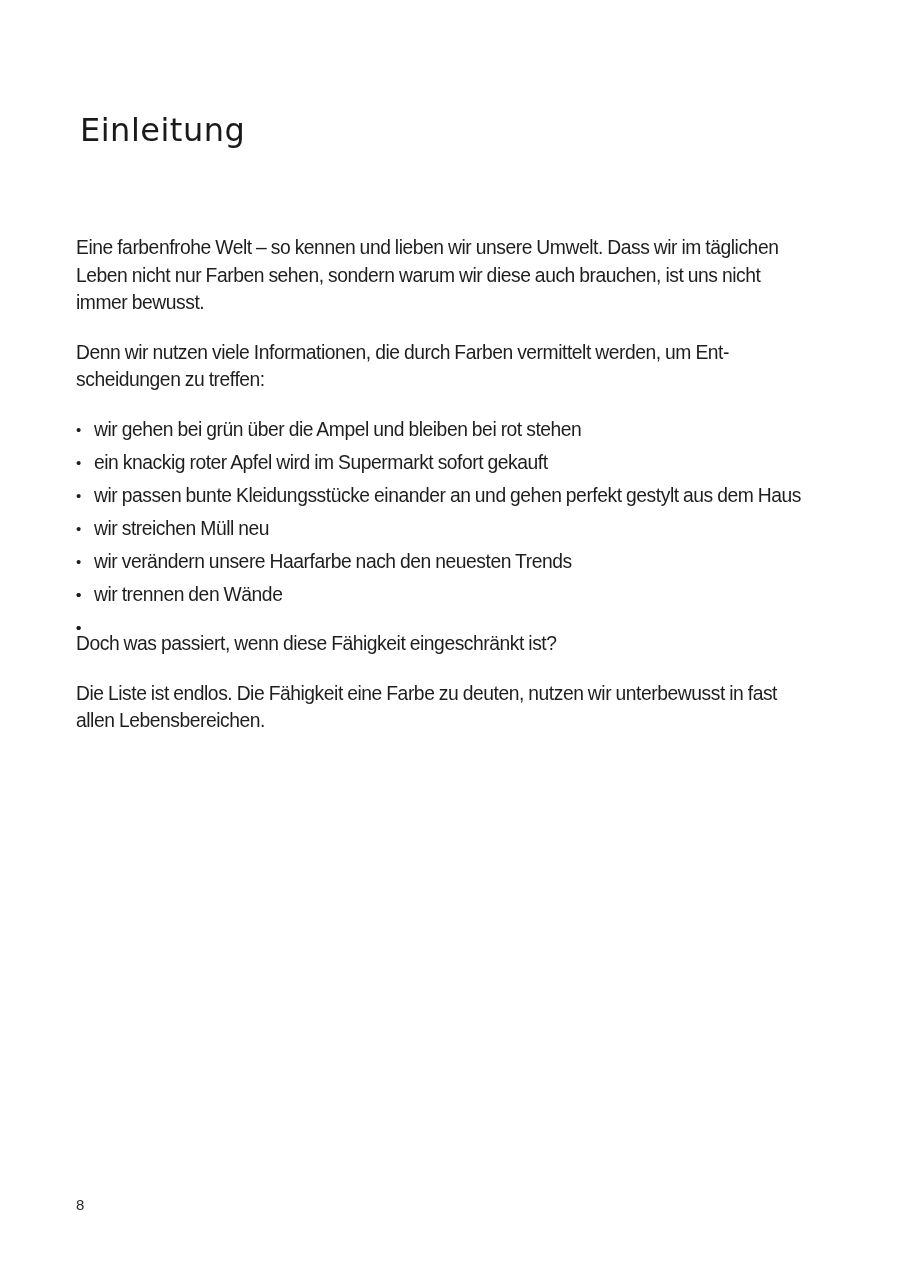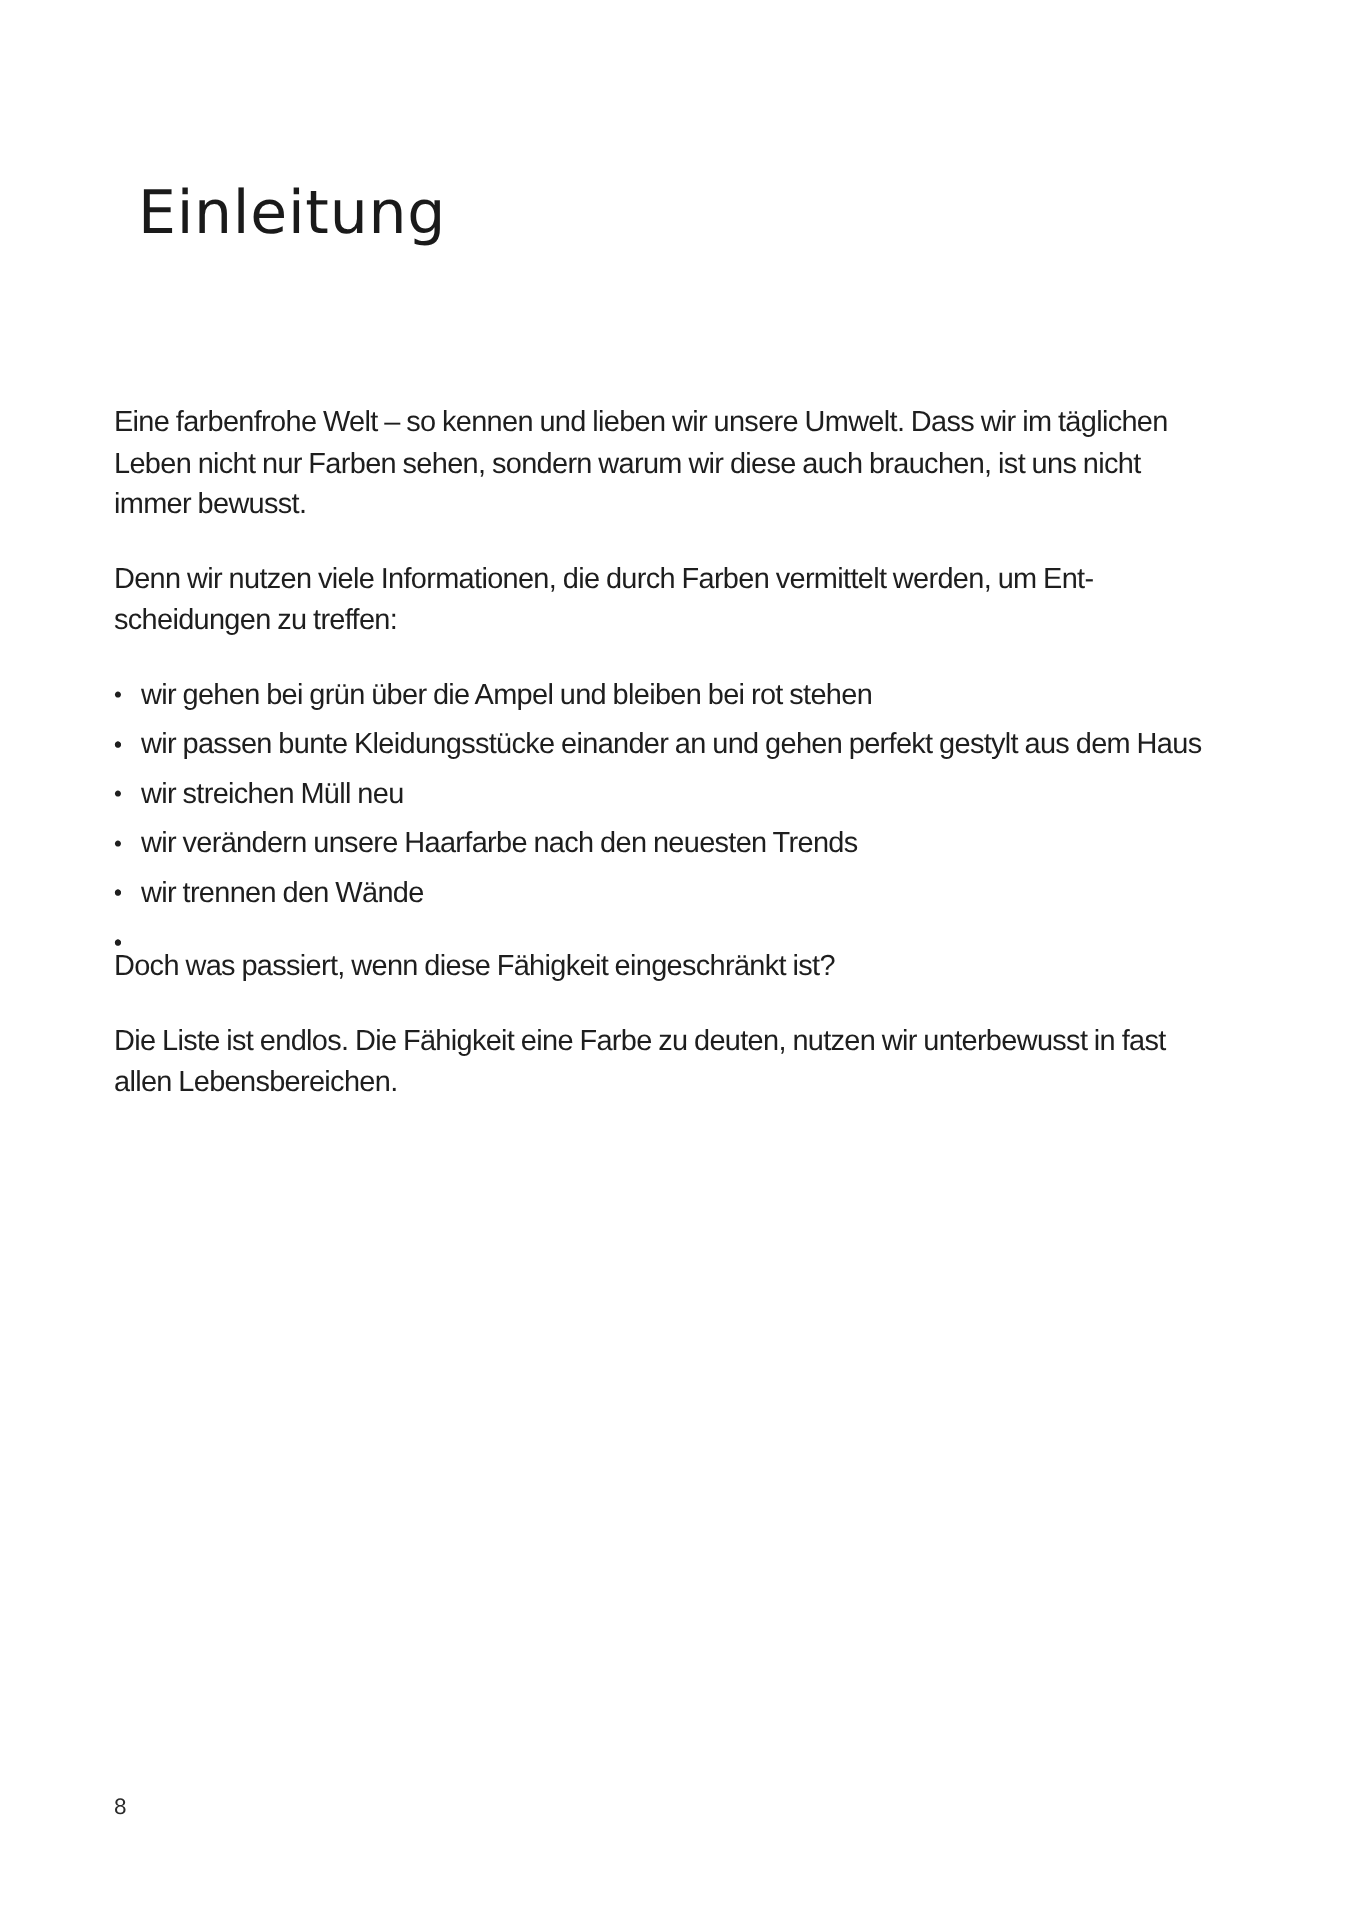--- a/index.html
+++ b/index.html
@@ -12,38 +12,37 @@
       height: 1275px;
       position: relative;
       overflow: hidden;
       color: #1e1e1e;
       font-family: "Liberation Sans", sans-serif;
     }
     .page-title {
       position: absolute;
       left: 76px;
       top: 100px;
-      margin: 16px;
+      margin: 4px;
       font-family: "DejaVu Sans", sans-serif;
       font-weight: normal;
-      font-size: 40px;
+      font-size: 32px;
       letter-spacing: 0.5px;
       line-height: 52px;
       color: #1a1a1a;
     }
     .content {
       position: absolute;
       left: 76px;
       top: 234px;
       width: 735px;
       font-size: 19.3px;
       line-height: 27.5px;
       letter-spacing: -0.45px;
       word-spacing: -0.5px;
-      margin-top: 34px;
     }
     .content p {
       margin: 0 0 22px 0;
     }
     .content ul {
       list-style: none;
       margin: 0 0 22px 0;
       padding: 0;
     }
     .content li {
@@ -69,21 +68,21 @@
 <body>
 
 <h1 class="page-title">Einleitung</h1>
 
 <div class="content">
   <p>Eine farbenfrohe Welt – so kennen und lieben wir unsere Umwelt. Dass wir im täg­lichen Leben nicht nur Farben sehen, sondern warum wir diese auch brauchen, ist uns nicht immer bewusst.</p>
   <p>Denn wir nutzen viele Informationen, die durch Farben vermittelt werden, um Ent­scheidungen zu treffen:</p>
 
   <ul>
     <li><span class="bullet">•</span><span>wir gehen bei grün über die Ampel und bleiben bei rot stehen</span></li>
-    <li><span class="bullet">•</span></li>
+    <li><span class="bullet">•</span><span>ein knackig roter Apfel wird im Supermarkt sofort gekauft</span></li>
     <li><span class="bullet">•</span><span>wir passen bunte Kleidungsstücke einander an und gehen perfekt gestylt aus dem Haus</span></li>
     <li><span class="bullet">•</span><span>wir streichen Müll neu</span></li>
     <li><span class="bullet">•</span><span>wir verändern unsere Haarfarbe nach den neuesten Trends</span></li>
     <li><span class="bullet">•</span></li>
     <li><span class="bullet">•</span><span>wir trennen den Wände</span></li>
     <li><span class="bullet">•</span></li>
     <li><span class="bullet">•</span></li>
   </ul>
 
   <p>Doch was passiert, wenn diese Fähigkeit eingeschränkt ist?</p>

